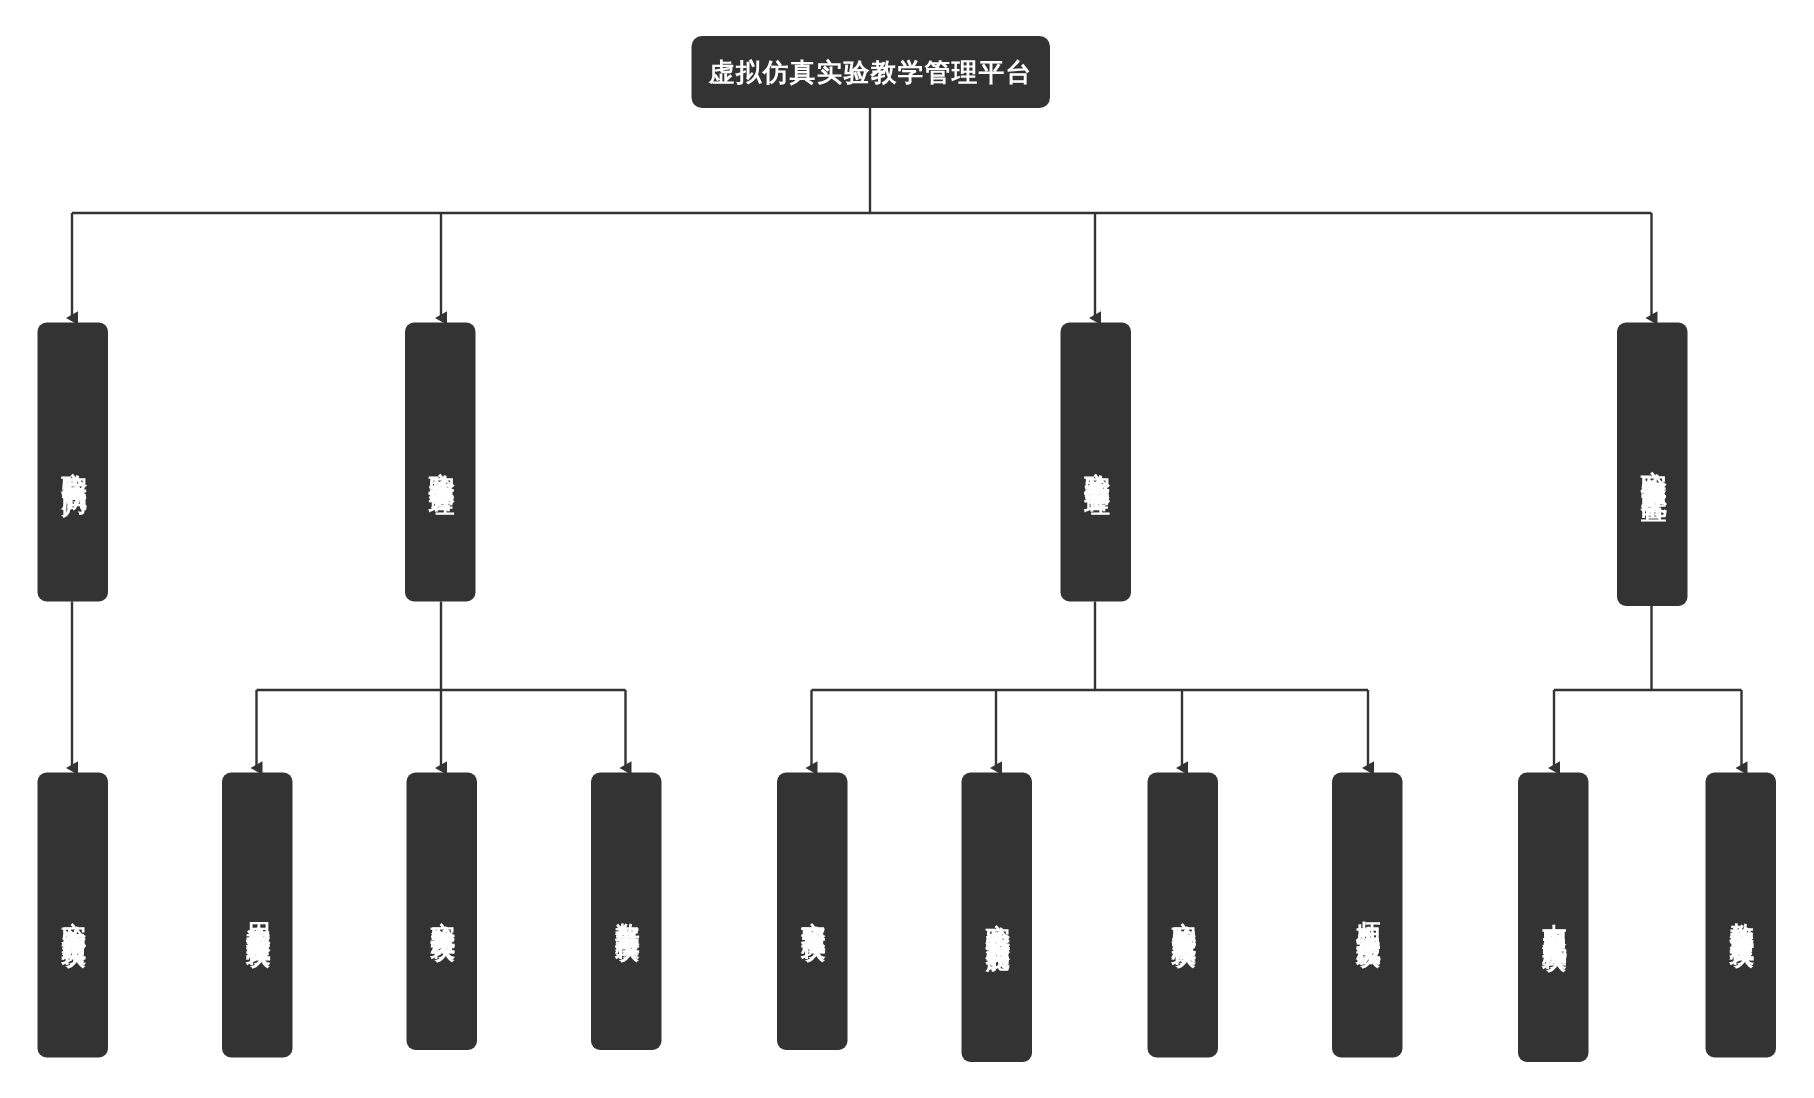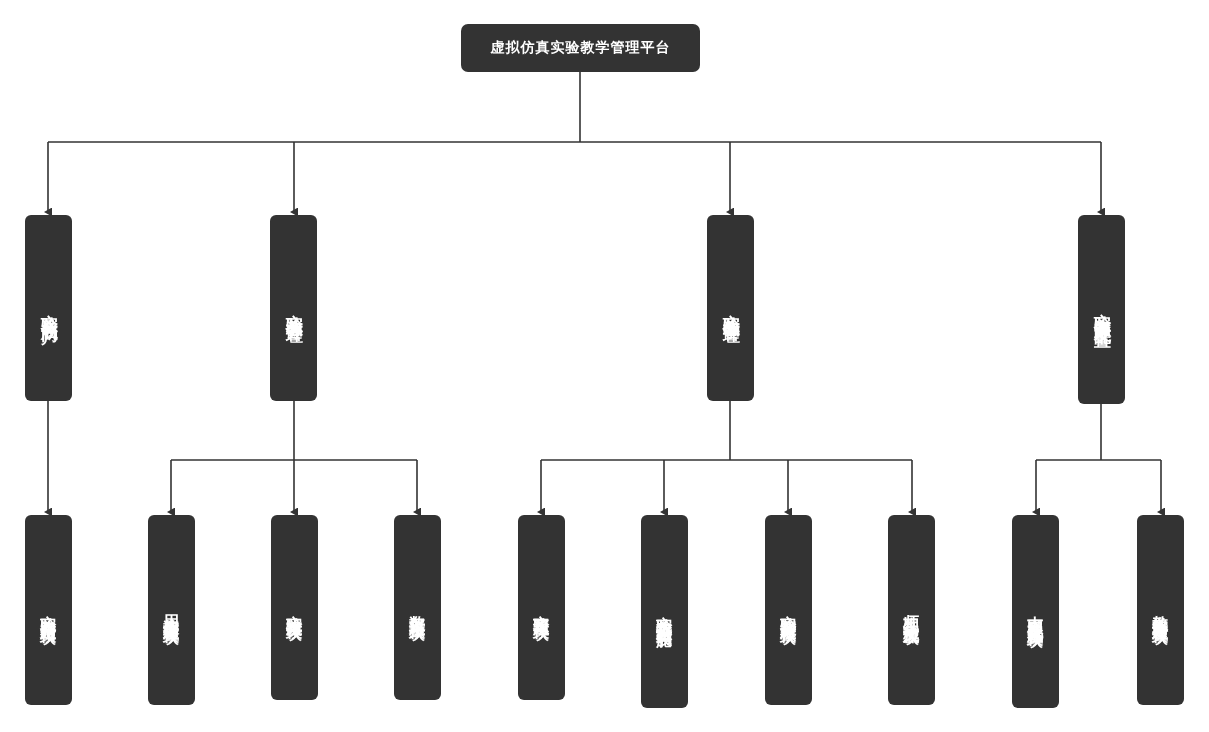--- a/index.html
+++ b/index.html
@@ -36,21 +36,21 @@
     display: flex;
     align-items: center;
     justify-content: center;
     text-align: center;
     font-weight: bold;
     letter-spacing: 0.5px;
     overflow: hidden;
   }
   .node.root {
     border-radius: 7px;
-    font-size: 14px;
+    font-size: 17px;
     letter-spacing: 1px;
     writing-mode: horizontal-tb;
   }
   .node.vertical {
     writing-mode: vertical-rl;
     text-orientation: upright;
     font-size: 17px;
     line-height: 1.35;
     letter-spacing: 2.5px;
   }

